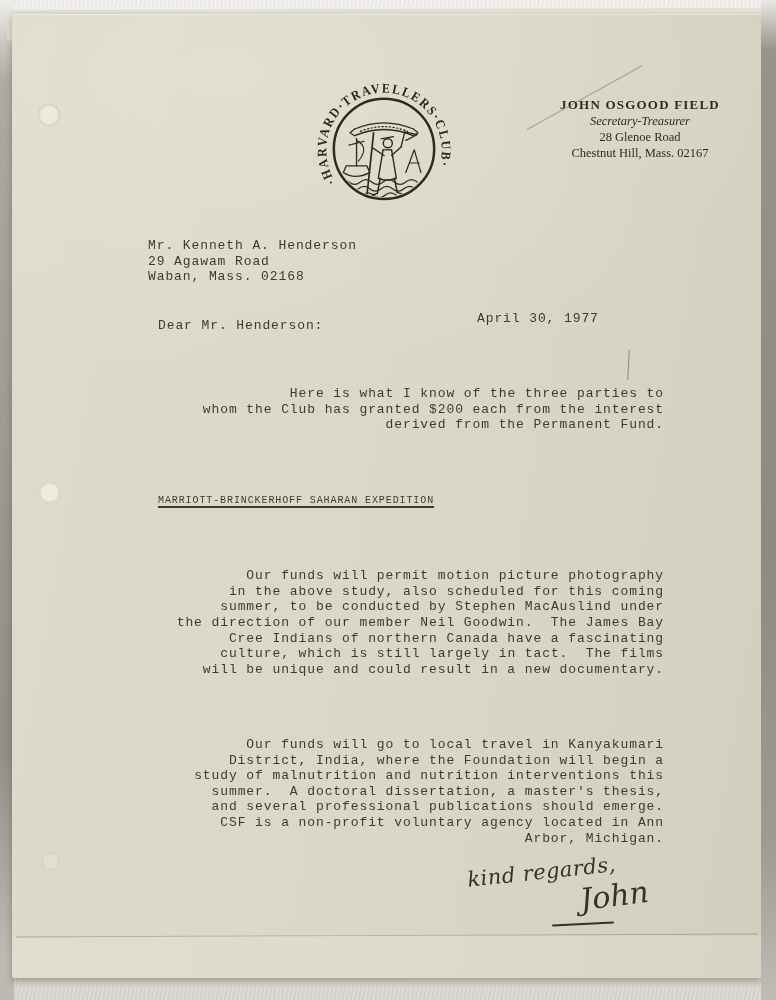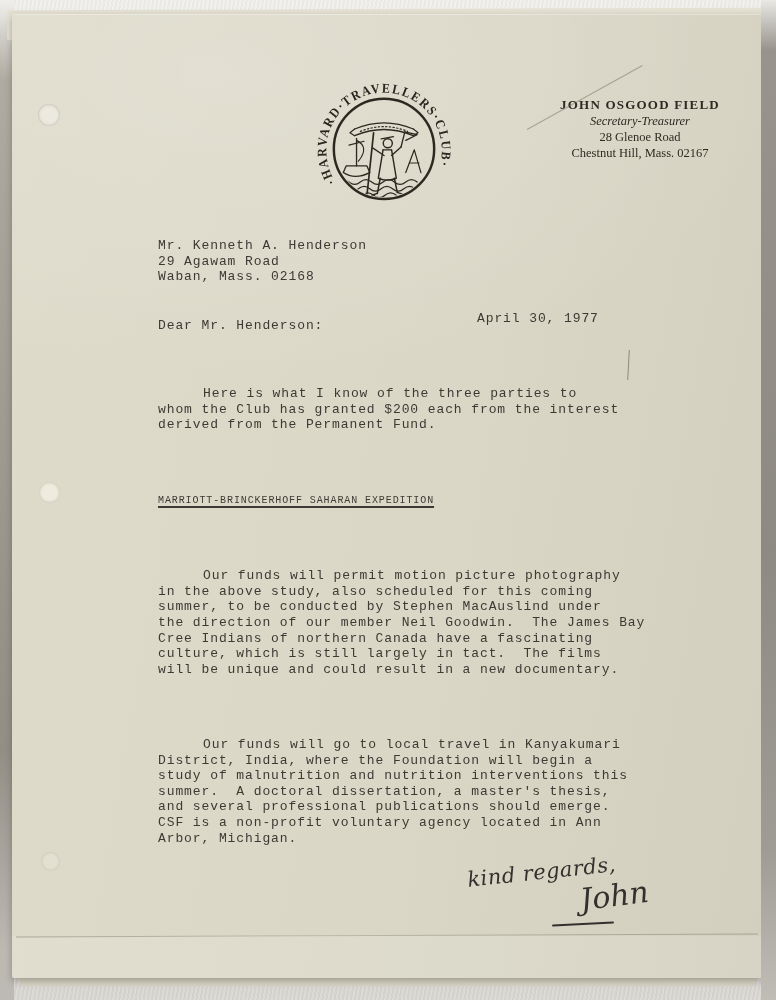--- a/index.html
+++ b/index.html
@@ -75,25 +75,25 @@
   }
   .officer .name  { font-size:13px; letter-spacing:1.2px; font-weight:bold; line-height:17px; }
   .officer .title { font-size:12.5px; font-style:italic; line-height:16px; }
   .officer .addr  { font-size:12.5px; line-height:16px; }
   
   .tw {
     font-family:"Liberation Mono", monospace;
     font-size:13px; letter-spacing:0.9px; line-height:15.6px;
     color:#3d3a34; white-space:pre-wrap;
   }
-  .recipient  { position:absolute; left:146px; top:224px; }
+  .recipient  { position:absolute; left:136px; top:224px; }
   .date-line  { position:absolute; left:465px; top:297px; }
   .salutation { position:absolute; left:146px; top:304px; }
   .body-block { position:absolute; left:146px; top:341px; width:506px; }
-  .body-block p  { text-indent:45px; margin:0 0 13px 0; }
+  .body-block p  { text-indent:45px; margin:0 0 13px 0;text-align:right; }
   .body-block h2 {
     font-size:10px; font-weight:normal; letter-spacing:0.9px; line-height:15.6px;
     text-decoration:underline; text-underline-offset:3px;
     text-decoration-thickness:1.5px; margin:0 0 13px 0; color:#3d3a34;
     font-family:"Liberation Mono", monospace; white-space:pre-wrap;
   }
   
   .signature { position:absolute; left:440px; top:838px; width:240px; height:110px; color:#33312d; }
   .valediction {
     position:absolute; left:15px; top:8px;

